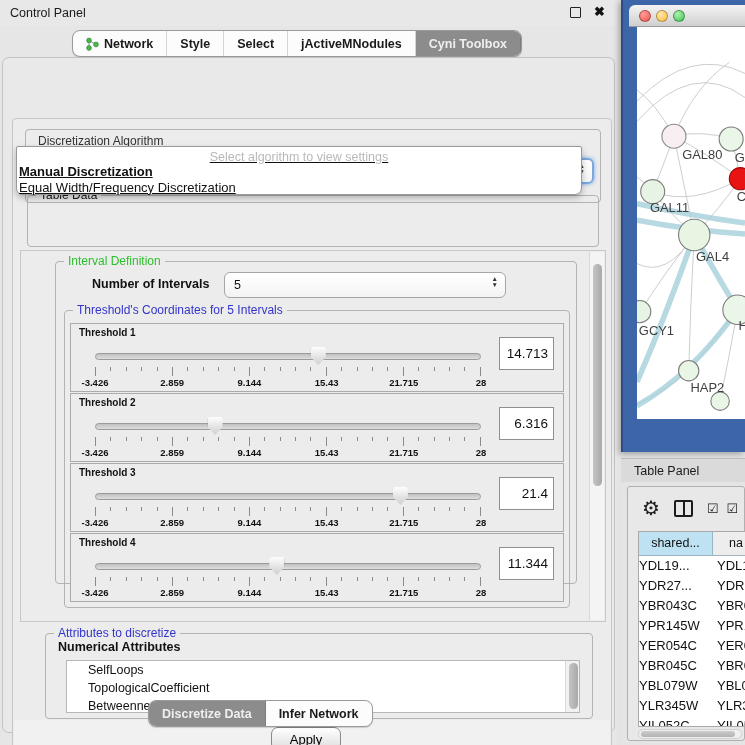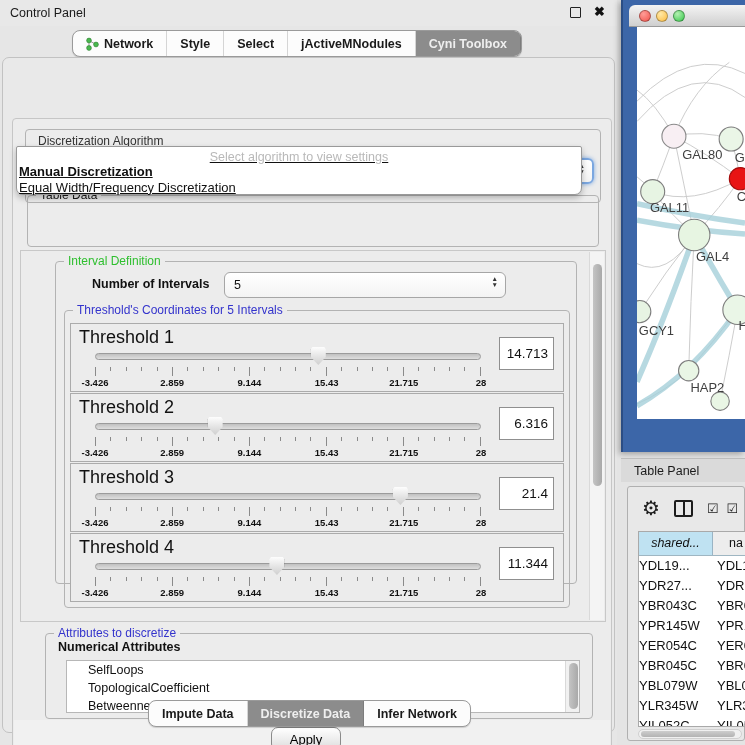--- a/index.html
+++ b/index.html
@@ -62,21 +62,21 @@
   .vscroll .thumb-v { position:absolute; left:3px; width:9px; border-radius:5px;
     background:linear-gradient(90deg,#c4c4c4,#a9a9a9); }
   #main-vthumb { top:12px; height:222px; }
 
   #interval-group { left:34px; top:10px; width:522px; height:323px; }
   .noi-label { position:absolute; left:36px; top:15px; font-size:12.5px; font-weight:bold; }
   #noi-combo { left:168px; top:10px; width:282px; height:26px; }
 
   #thresholds-group { left:8px; top:48px; width:506px; height:298px; }
   .th-panel { position:absolute; left:5px; width:494px; height:69px; border:1px solid #ababab; background:#ececec; }
-  .th-label { position:absolute; left:8px; top:3px; font-size:18px; font-weight:normal; }
+  .th-label { position:absolute; left:8px; top:3px; font-size:10px; font-weight:bold; }
   .slider-wrap { position:absolute; left:24px; right:82px; top:22px; height:44px; }
   .track { position:absolute; left:0; right:0; top:7px; height:7px; border:1px solid #9b9b9b;
     border-radius:4px; background:linear-gradient(#c0c0c0,#dedede); }
   .thumb { position:absolute; top:1px; width:15px; height:18px;
     background:linear-gradient(#fdfdfd,#cfcfcf);
     clip-path:polygon(10% 0,90% 0,100% 12%,100% 55%,50% 100%,0 55%,0 12%);
     filter:drop-shadow(0 0 1px #666); }
   .ticks { position:absolute; left:0; right:0; top:21px; height:9px; display:flex; justify-content:space-between; }
   .tick { width:1px; height:4px; background:#8a8a8a; }
   .tick.major { height:9px; }
@@ -126,21 +126,21 @@
   .tp-toolbar { position:absolute; left:0; top:4px; right:0; height:34px; display:flex; align-items:center; }
   .gear-icon { margin-left:14px; font-size:20px; color:#1c1c1c; line-height:20px; }
   .split-icon { margin-left:14px; width:19px; height:17px; border:2px solid #1c1c1c; border-radius:2px; position:relative; }
   .split-icon:after { content:""; position:absolute; left:50%; top:0; bottom:0; width:2px; background:#1c1c1c; }
   .cb-icon { margin-left:8px; font-size:13px; color:#1c1c1c; }
   .cb-icon.first { margin-left:14px; }
   .tp-table { position:absolute; left:10px; top:44px; width:220px; height:196px; background:#fff;
     border:1px solid #a9a9a9; overflow:hidden; }
   .thead { display:flex; height:24px; border-bottom:1px solid #9fb6c2; background:#ededed; }
   .hcell { font-size:12.5px; line-height:23px; color:#111; }
-  .hcell.c1 { width:74px; text-align:center; background:#bfe2f2; border-right:1px solid #9ab4c4;font-style:italic; }
+  .hcell.c1 { width:74px; text-align:center; background:#bfe2f2; border-right:1px solid #9ab4c4; }
   .hcell.c2 { flex:1; padding-left:16px; }
   .trow { display:flex; height:20px; }
   .tcell { font-size:13px; line-height:20px; white-space:nowrap; }
   .tcell.c1 { width:74px; }
   .tcell.c2 { flex:1; padding-left:4px; }
   .hscroll { position:absolute; left:10px; right:2px; top:242px; height:10px; background:#f0f0f0;
     border:1px solid #d0d0d0; border-radius:5px; }
   .hscroll .thumb-h { position:absolute; left:2px; top:1px; height:6px; width:92%; border-radius:4px;
     background:linear-gradient(#cdcdcd,#b3b3b3); }
 
@@ -415,23 +415,20 @@
             </div>
           </div>
         </div>
 
         <div class="apply-band"></div>
         <button id="apply-btn">Apply</button>
       </div>
     </div>
 
     <div class="tab-strip" id="bottom-tabs">
-        <div class="tab">
-          <span>Impute Data</span>
-        </div>
         <div class="tab selected">
           <span>Discretize Data</span>
         </div>
         <div class="tab">
           <span>Infer Network</span>
         </div>
       </div>
   </div>
 
   <div class="net-window">

